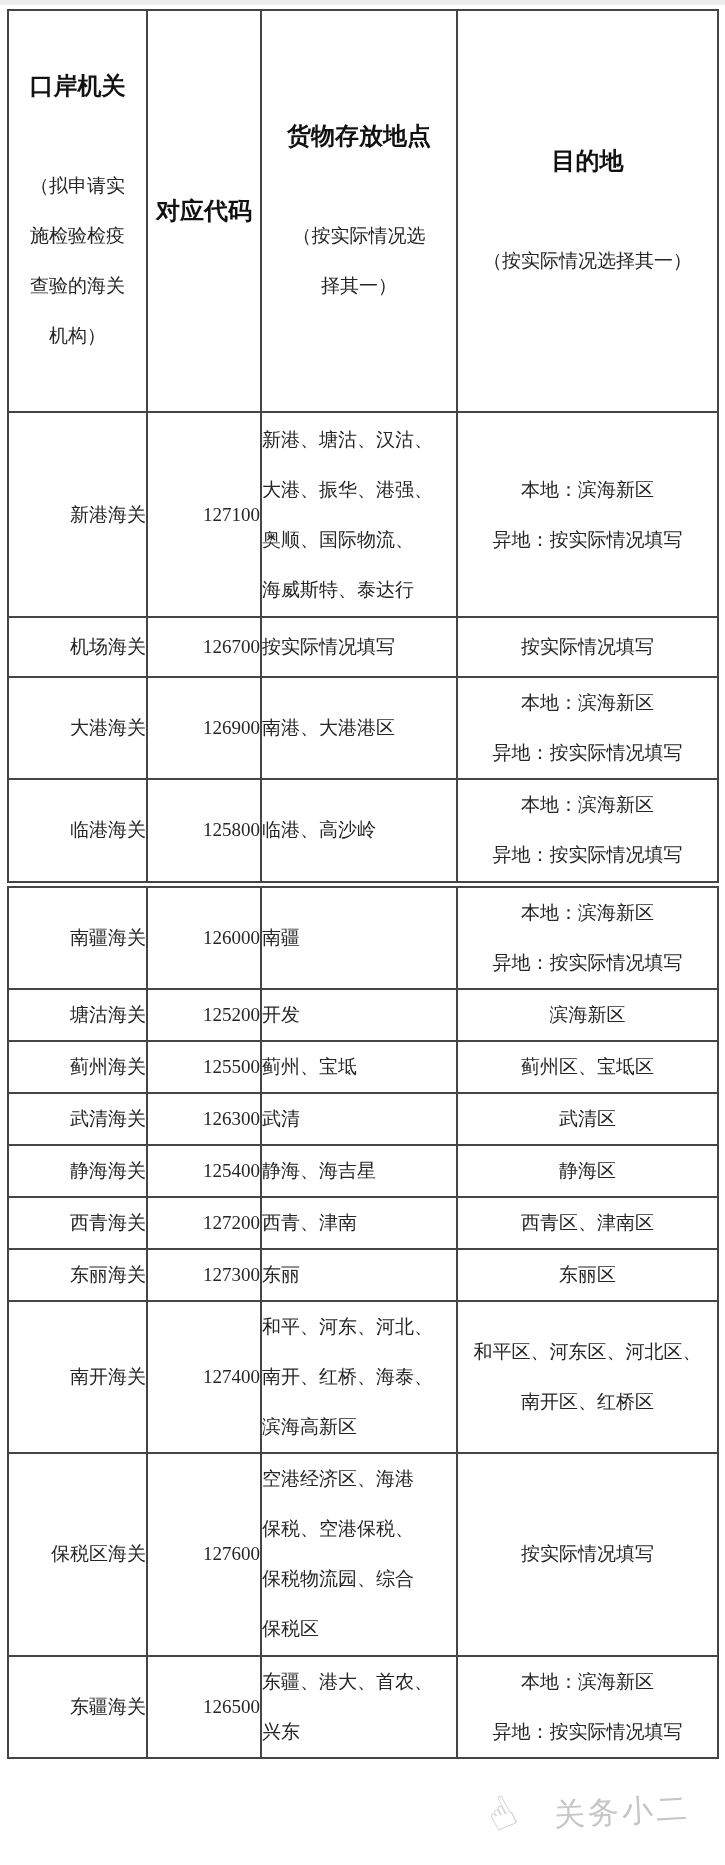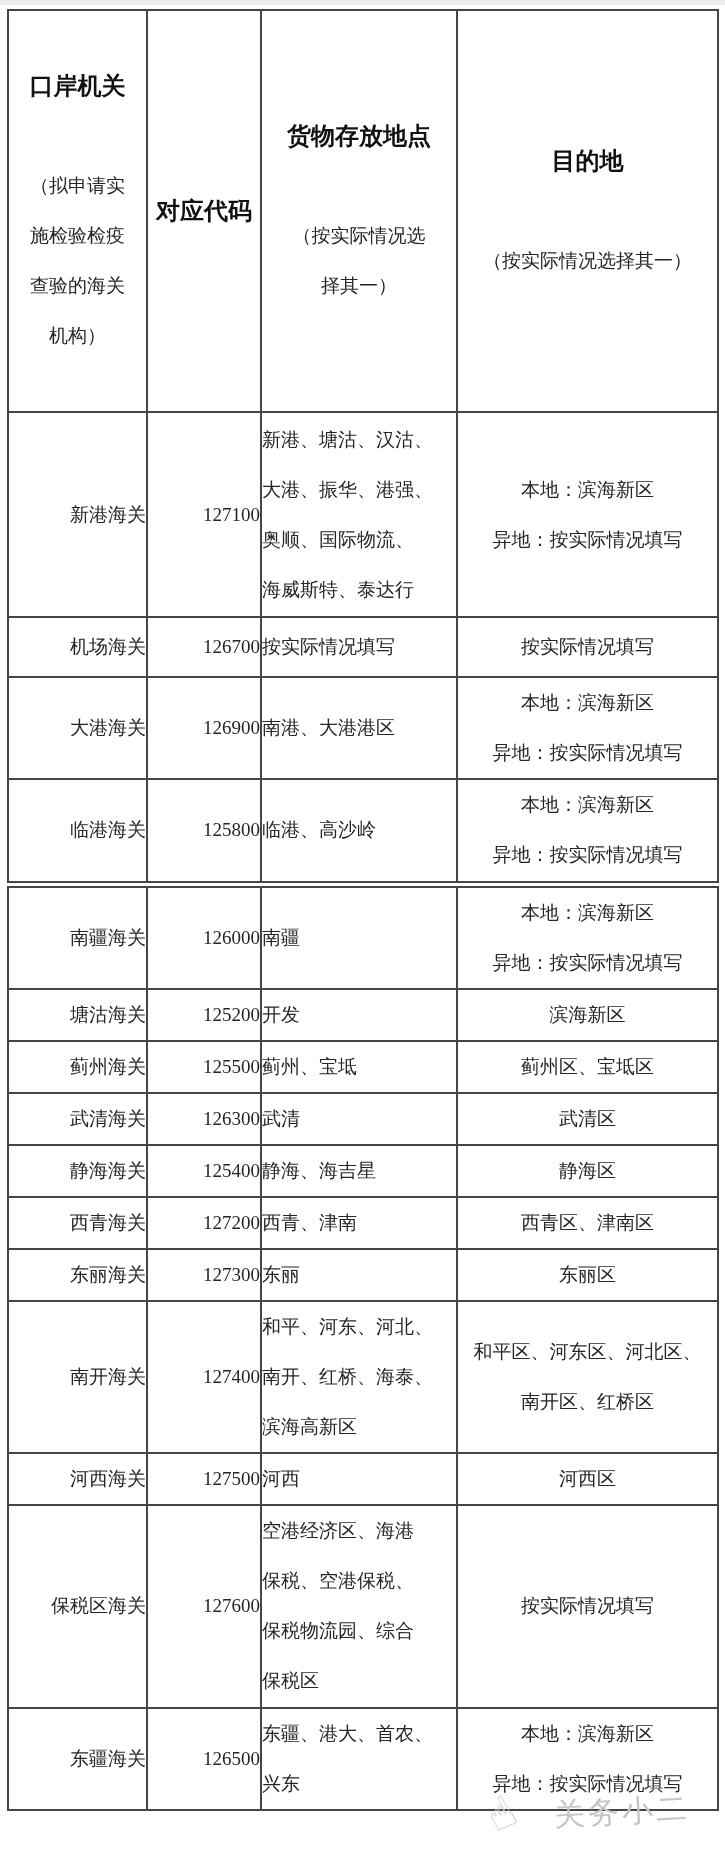--- a/index.html
+++ b/index.html
@@ -160,26 +160,20 @@
     </tr>
     <tr style="height:151px">
       <td class="c-office">南开海关</td>
       <td class="c-code">127400</td>
       <td class="c-storage">和平、河东、河北、
 南开、红桥、海泰、
 滨海高新区</td>
       <td class="c-dest">和平区、河东区、河北区、
 南开区、红桥区</td>
     </tr>
-    <tr style="height:52px">
-      <td class="c-office">河西海关</td>
-      <td class="c-code">127500</td>
-      <td class="c-storage">河西</td>
-      <td class="c-dest">河西区</td>
-    </tr>
     <tr style="height:203px">
       <td class="c-office">保税区海关</td>
       <td class="c-code">127600</td>
       <td class="c-storage">空港经济区、海港
 保税、空港保税、
 保税物流园、综合
 保税区</td>
       <td class="c-dest">按实际情况填写</td>
     </tr>
     <tr style="height:100px">

